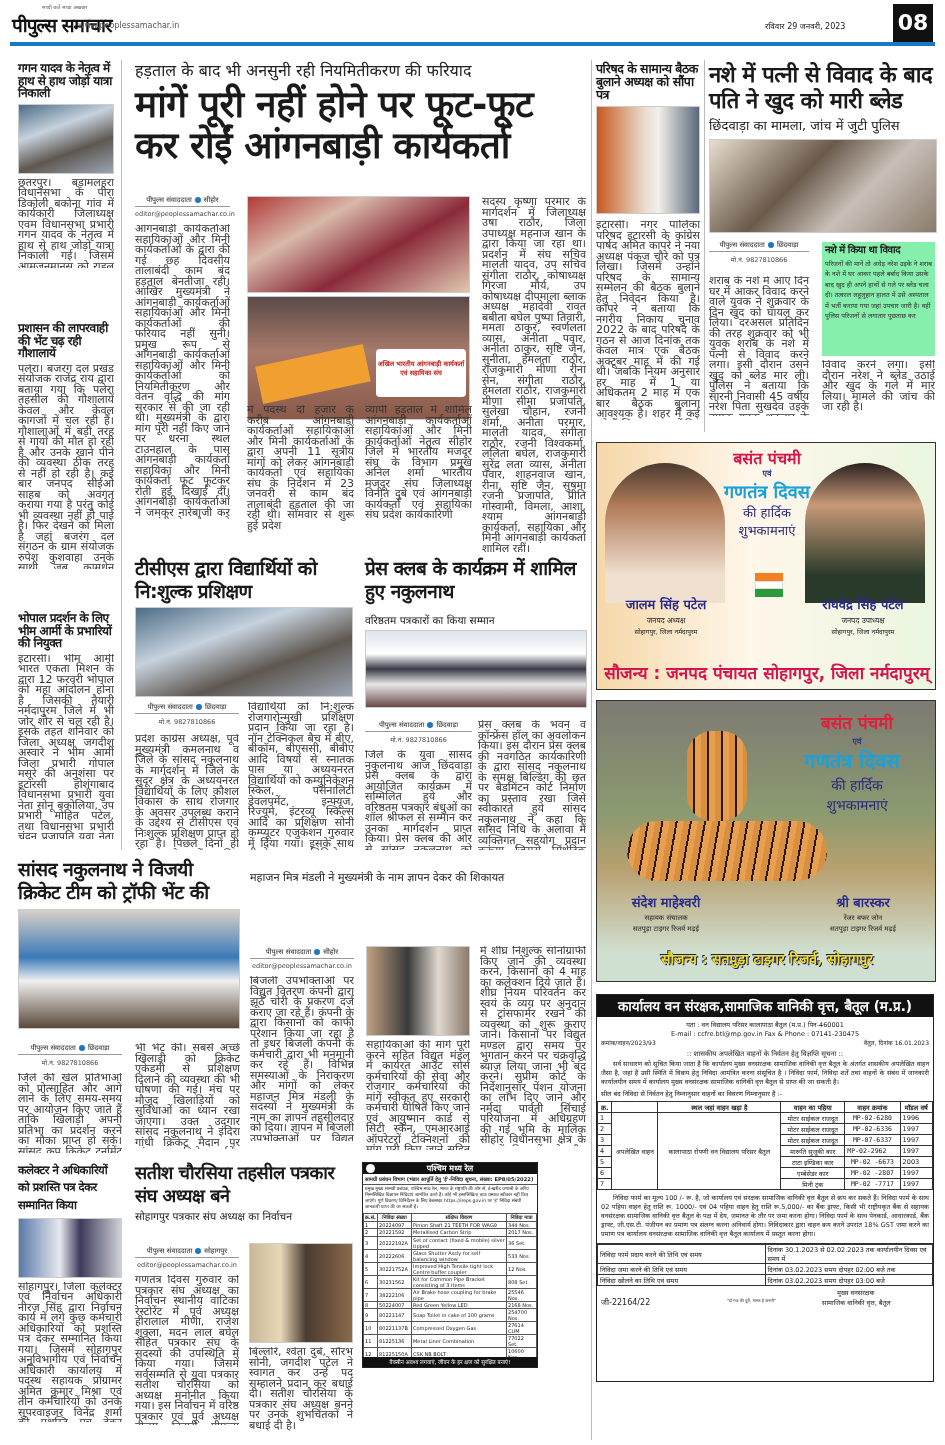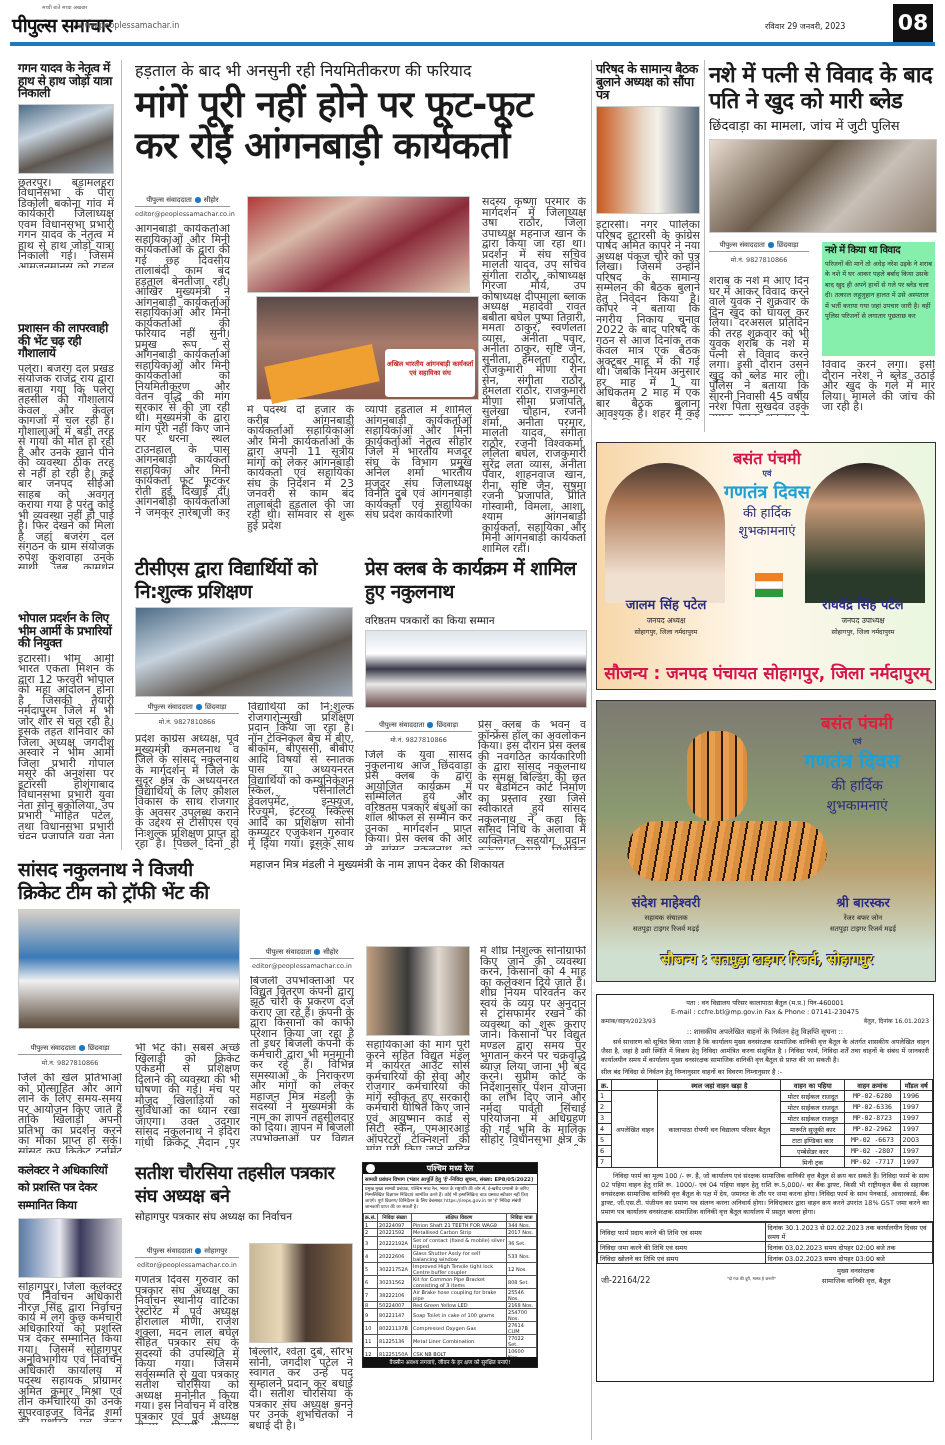--- a/index.html
+++ b/index.html
@@ -67,21 +67,21 @@
 <div class="abs" style="left:135px;top:62px;width:450px">
   <div class="sub" style="font-size:16px;color:#222">हड़ताल के बाद भी अनसुनी रही नियमितीकरण की फरियाद</div>
   <div class="hl" style="font-size:37px;margin-top:4px;line-height:1.12">मांगें पूरी नहीं होने पर फूट-फूट कर रोईं आंगनबाड़ी कार्यकर्ता</div>
 </div>
 <div class="abs" style="left:135px;top:195px;width:95px">
   <div class="byline"><span>पीपुल्स संवाददाता</span><span class="dot"></span><span>सीहोर</span></div>
   <div class="email">editor@peoplessamachar.co.in</div>
   <div class="body" style="height:295px;margin-top:6px">आंगनबाड़ी कार्यकर्ताओं सहायिकाओं और मिनी कार्यकर्ताओं के द्वारा की गई छह दिवसीय तालाबंदी काम बंद हड़ताल बेनतीजा रही। आखिर मुख्यमंत्री ने आंगनबाड़ी कार्यकर्ताओं सहायिकाओं और मिनी कार्यकर्ताओं की फरियाद नहीं सुनी। प्रमुख रूप से आंगनबाड़ी कार्यकर्ताओं सहायिकाओं और मिनी कार्यकर्ताओं को नियमितीकरण और वेतन वृद्धि की मांग सरकार से की जा रही थी। मुख्यमंत्री के द्वारा मांग पूरी नहीं किए जाने पर धरना स्थल टाउनहाल के पास आंगनबाड़ी कार्यकर्ता सहायिका और मिनी कार्यकर्ता फूट फूटकर रोती हुई दिखाई दीं। आंगनबाड़ी कार्यकर्ताओं ने जमकर नारेबाजी कर मुख्यमंत्री के रवैया को लेकर रोष प्रकट किया। आंदोलित आंगनबाड़ी कार्यकर्ताओं ने मुख्यमंत्री की सरकार गिराने की चेतावनी भी दे डाली। जिले में संचालित 1035 आंगनबाड़ी केंद्रों</div>
 </div>
 <div class="abs photo r" style="left:247px;top:196px;width:223px;height:97px"></div>
-<div class="abs" style="left:256px;top:296px;width:223px;height:104px;background:linear-gradient(180deg,#5a4a48,#a87a6a 45%,#8a5a4a);border:1px solid #ccc">
+<div class="abs" style="left:247px;top:296px;width:223px;height:124px;background:linear-gradient(180deg,#5a4a48,#a87a6a 45%,#8a5a4a);border:1px solid #ccc">
   <div class="abs" style="left:10px;top:58px;width:110px;height:38px;background:#f0a030;transform:rotate(-12deg)"></div>
   <div class="abs" style="left:128px;top:52px;width:90px;height:48px;background:#fff;border-radius:4px;font-size:6.5px;color:#c0201c;text-align:center;padding-top:10px;font-weight:bold">अखिल भारतीय आंगनबाड़ी कार्यकर्ता एवं सहायिका संघ</div>
 </div>
 <div class="abs body" style="left:247px;top:405px;width:107px;height:148px">में पदस्थ दो हजार के करीब आंगनबाड़ी कार्यकर्ताओं सहायिकाओं और मिनी कार्यकर्ताओं के द्वारा अपनी 11 सूत्रीय मांगों को लेकर आंगनबाड़ी कार्यकर्ता एवं सहायिका संघ के निर्देशन में 23 जनवरी से काम बंद तालाबंदी हड़ताल की जा रही थी। सोमवार से शुरू हुई प्रदेश</div>
 <div class="abs body" style="left:365px;top:405px;width:107px;height:148px">व्यापी हड़ताल में शामिल आंगनबाड़ी कार्यकर्ताओं सहायिकाओं और मिनी कार्यकर्ताओं नेतृत्व सीहोर जिले में भारतीय मजदूर संघ के विभाग प्रमुख अनिल शर्मा भारतीय मजदूर संघ जिलाध्यक्ष विनीत दुबे एवं आंगनबाड़ी कार्यकर्ता एवं सहायिका संघ प्रदेश कार्यकारिणी</div>
 <div class="abs body" style="left:482px;top:197px;width:104px;height:355px">सदस्य कृष्णा परमार के मार्गदर्शन में जिलाध्यक्ष उषा राठौर, जिला उपाध्यक्ष महनाज खान के द्वारा किया जा रहा था। प्रदर्शन में संघ सचिव मालती यादव, उप सचिव संगीता राठौर, कोषाध्यक्ष गिरजा मौर्य, उप कोषाध्यक्ष दीपमाला ब्लाक अध्यक्ष महादेवी रावत बबीता बघेल पुष्पा तिवारी, ममता ठाकुर, स्वर्णलता व्यास, अनीता पवार, अनीता ठाकुर, सृष्टि जैन, सुनीता, हेमलता राठौर, राजकुमारी मीणा रीना सेन, संगीता राठौर, हेमलता राठौर, राजकुमारी मीणा सीमा प्रजापति, सुलेखा चौहान, रजनी शर्मा, अनीता परमार, मालती यादव, संगीता राठौर, रजनी विश्वकर्मा, ललिता बघेल, राजकुमारी सुरेंद्र लता व्यास, अनीता पवार, शाहनवाज खान, रीना, सृष्टि जैन, सुषमा रजनी प्रजापति, प्रीति गोस्वामी, विमला, आशा, श्याम आंगनबाड़ी कार्यकर्ता, सहायिका और मिनी आंगनबाड़ी कार्यकर्ता शामिल रहीं।</div>
 <div class="vline" style="left:591px;top:60px;height:1380px"></div>
 
 <div class="abs" style="left:596px;top:62px;width:104px">
   <div class="hl" style="font-size:12.5px">परिषद के सामान्य बैठक बुलाने अध्यक्ष को सौंपा पत्र</div>
@@ -137,20 +137,21 @@
   <div class="adtxt" style="left:4px;top:192px;width:130px;font-size:13px;color:#2a2a8a">संदेश माहेश्वरी</div>
   <div class="adtxt" style="left:4px;top:212px;width:130px;font-size:7px;color:#222;font-weight:normal">सहायक संचालक</div>
   <div class="adtxt" style="left:4px;top:223px;width:130px;font-size:7px;color:#222;font-weight:normal">सतपुड़ा टाइगर रिजर्व मढ़ई</div>
   <div class="adtxt" style="left:196px;top:192px;width:140px;font-size:13px;color:#2a2a8a">श्री बारस्कर</div>
   <div class="adtxt" style="left:196px;top:212px;width:140px;font-size:7px;color:#222;font-weight:normal">रेंजर बफर जोन</div>
   <div class="adtxt" style="left:196px;top:223px;width:140px;font-size:7px;color:#222;font-weight:normal">सतपुड़ा टाइगर रिजर्व मढ़ई</div>
   <div class="adtxt" style="left:0;top:248px;width:340px;font-size:14px;color:#f0e020;text-shadow:1px 1px 0 #1a1a6a,-1px -1px 0 #1a1a6a">सौजन्य : सतपुड़ा टाइगर रिजर्व, सोहागपुर</div>
 </div>
 
 <div class="abs notice">
+  <div class="nhead">कार्यालय वन संरक्षक,सामाजिक वानिकी वृत्त, बैतूल (म.प्र.)</div>
   <div style="text-align:center;font-size:6.5px;margin-top:3px">पता : वन विद्यालय परिसर कालापाठा बैतूल (म.प्र.) पिन-460001</div>
   <div style="text-align:center;font-size:6.5px;margin-top:1px">E-mail : ccfre.btl@mp.gov.in  Fax &amp; Phone : 07141-230475</div>
   <div style="display:flex;justify-content:space-between;font-size:6px;padding:0 4px;margin-top:1px">
     <span>क्रमांक/वाहन/2023/93</span>
     <span>बैतूल, दिनांक 16.01.2023</span>
   </div>
   <div style="text-align:center;font-size:7px;margin-top:2px">:: शासकीय अपलेखित वाहनों के निर्वतन हेतु विज्ञप्ति सूचना ::</div>
   <div style="font-size:6.5px;line-height:9px;padding:2px 4px;text-align:justify;text-indent:12px">सर्व साधारण को सूचित किया जाता है कि कार्यालय मुख्य वनसंरक्षक सामाजिक वानिकी वृत्त बैतूल के अंतर्गत शासकीय अपलेखित वाहन जैसा है, जहां है उसी स्थिति में विक्रय हेतु निविदा आमंत्रित करना संसूचित है । निविदा फार्म, निविदा शर्तें तथा वाहनों के संबंध में जानकारी कार्यालयीन समय में कार्यालय मुख्य वनसंरक्षक सामाजिक वानिकी वृत्त बैतूल से प्राप्त की जा सकती है।</div>
   <div style="font-size:6.5px;padding:0 4px">सील बंद निविदा से निर्वतन हेतु निम्नानुसार वाहनों का विवरण निम्नानुसार है :-</div>
   <table style="margin-top:3px">
@@ -173,27 +174,27 @@
         </tr>
     <tr>
           <td>2</td>
           <td style="text-align:center">मोटर साईकल राजदूत</td>
           <td style="text-align:center;font-family:'DejaVu Sans Mono',monospace">MP-02-6336</td>
           <td>1997</td>
         </tr>
     <tr>
           <td>3</td>
           <td style="text-align:center">मोटर साईकल राजदूत</td>
-          <td style="text-align:center;font-family:'DejaVu Sans Mono',monospace">MP-02-8723</td>
+          <td style="text-align:center;font-family:'DejaVu Sans Mono',monospace">MP-07-6337</td>
           <td>1997</td>
         </tr>
     <tr>
           <td>4</td>
           <td style="text-align:center">मारूति सुजूकी कार</td>
-          <td style="text-align:center;font-family:'DejaVu Sans Mono',monospace">MP-02-2962</td>
+          <td style="text-align:left;font-family:'DejaVu Sans Mono',monospace">MP-02-2962</td>
           <td>1997</td>
         </tr>
     <tr>
           <td>5</td>
           <td style="text-align:center">टाटा इण्डिका कार</td>
           <td style="text-align:center;font-family:'DejaVu Sans Mono',monospace">MP-02 -6673</td>
           <td>2003</td>
         </tr>
     <tr>
           <td>6</td>
@@ -262,21 +263,21 @@
   <div class="photo" style="height:120px;margin-top:5px;background:linear-gradient(180deg,#d8d0c8,#3a7ab8 40%,#f0f0f0 60%,#5a4a3a)"></div>
 </div>
 <div class="abs" style="left:18px;top:1043px;width:104px">
   <div class="byline"><span>पीपुल्स संवाददाता</span><span class="dot"></span><span>छिंदवाड़ा</span></div>
   <div class="email">मो.नं. 9827810866</div>
   <div class="body" style="height:80px;margin-top:6px">जिले की खेल प्रतिभाओं को प्रोत्साहित और आगे लाने के लिए समय-समय पर आयोजन किए जाते हैं ताकि खिलाड़ी अपनी प्रतिभा का प्रदर्शन करने का मौका प्राप्त हो सके। सांसद कप क्रिकेट टूर्नामेंट का आयोजन किया जाता है। सांसद नकुलनाथ ने विजयी टीम को ट्रॉफी</div>
 </div>
 <div class="abs body" style="left:135px;top:1043px;width:105px;height:106px">भी भेंट की। सबसे अच्छे खिलाड़ी को क्रिकेट एकेडमी से प्रशिक्षण दिलाने की व्यवस्था की भी घोषणा की गई। मंच पर मौजूद खिलाड़ियों को सुविधाओं का ध्यान रखा जाएगा। उक्त उदगार सांसद नकुलनाथ ने इंदिरा गांधी क्रिकेट मैदान पर सांसद कप क्रिकेट टूर्नामेंट के समापन अवसर पर व्यक्त किये।</div>
 
 <div class="abs" style="left:250px;top:858px;width:336px">
-  <div class="sub" style="font-size:11px;margin-top:1px">महाजन मित्र मंडली ने मुख्यमंत्री के नाम ज्ञापन देकर की शिकायत</div>
+  <div class="sub" style="font-size:11px;margin-top:14px">महाजन मित्र मंडली ने मुख्यमंत्री के नाम ज्ञापन देकर की शिकायत</div>
 </div>
 <div class="abs" style="left:250px;top:947px;width:104px">
   <div class="byline"><span>पीपुल्स संवाददाता</span><span class="dot"></span><span>सीहोर</span></div>
   <div class="email">editor@peoplessamachar.co.in</div>
   <div class="body" style="height:165px;margin-top:6px">बिजली उपभोक्ताओं पर विद्युत वितरण कंपनी द्वारा झूठे चोरी के प्रकरण दर्ज कराए जा रहे हैं। कंपनी के द्वारा किसानों को काफी परेशान किया जा रहा है तो इधर बिजली कंपनी के कर्मचारी द्वारा भी मनमानी कर रहे हैं। विभिन्न समस्याओं के निराकरण और मांगों को लेकर महाजन मित्र मंडली के सदस्यों ने मुख्यमंत्री के नाम का ज्ञापन तहसीलदार को दिया। ज्ञापन में बिजली उपभोक्ताओं पर विद्युत वितरण कंपनी द्वारा बनाए गए झूठे प्रकरण वापस लेने। आंगनबाड़ी कार्यकर्ता एवं</div>
 </div>
 <div class="abs photo" style="left:366px;top:946px;width:104px;height:90px;background:linear-gradient(90deg,#c0a080,#3a3a3a 40%,#e0d8d0 70%,#8a7a6a)"></div>
 <div class="abs body" style="left:366px;top:1040px;width:104px;height:110px">सहायिकाओं की मांगें पूरी करने सहित विद्युत मंडल में कार्यरत आउट सोर्स कर्मचारियों की सेवा और रोजगार कर्मचारियों की मांगें स्वीकृत हुए सरकारी कर्मचारी घोषित किए जाने एवं आयुष्मान कार्ड से सिटी स्कैन, एमआरआई ऑपरेटरों टेक्निशनों की मांग पूरी किए जाने सहित जिला अस्पताल</div>
 <div class="abs body" style="left:480px;top:946px;width:106px;height:200px">में शीघ्र निशुल्क सोनोग्राफी किए जाने की व्यवस्था करने, किसानों को 4 माह का कलेक्शन दिये जाते हैं। शीघ्र नियम परिवर्तन कर स्वयं के व्यय पर अनुदान से ट्रांसफार्मर रखने की व्यवस्था को शुरू कराए जाने। किसानों पर विद्युत मण्डल द्वारा समय पर भुगतान करने पर चक्रवृद्धि ब्याज लिया जाना भी बंद करने। सुप्रीम कोर्ट के निर्देशानुसार पेंशन योजना का लाभ दिए जाने और नर्मदा पार्वती सिंचाई परियोजना में अधिग्रहण की गई भूमि के मालिक सीहोर विधानसभा क्षेत्र के हजारों किसानों को शीघ्र मुआवजा की रसीद का भुगतान किया जाने की मांग की गई है।</div>
 

